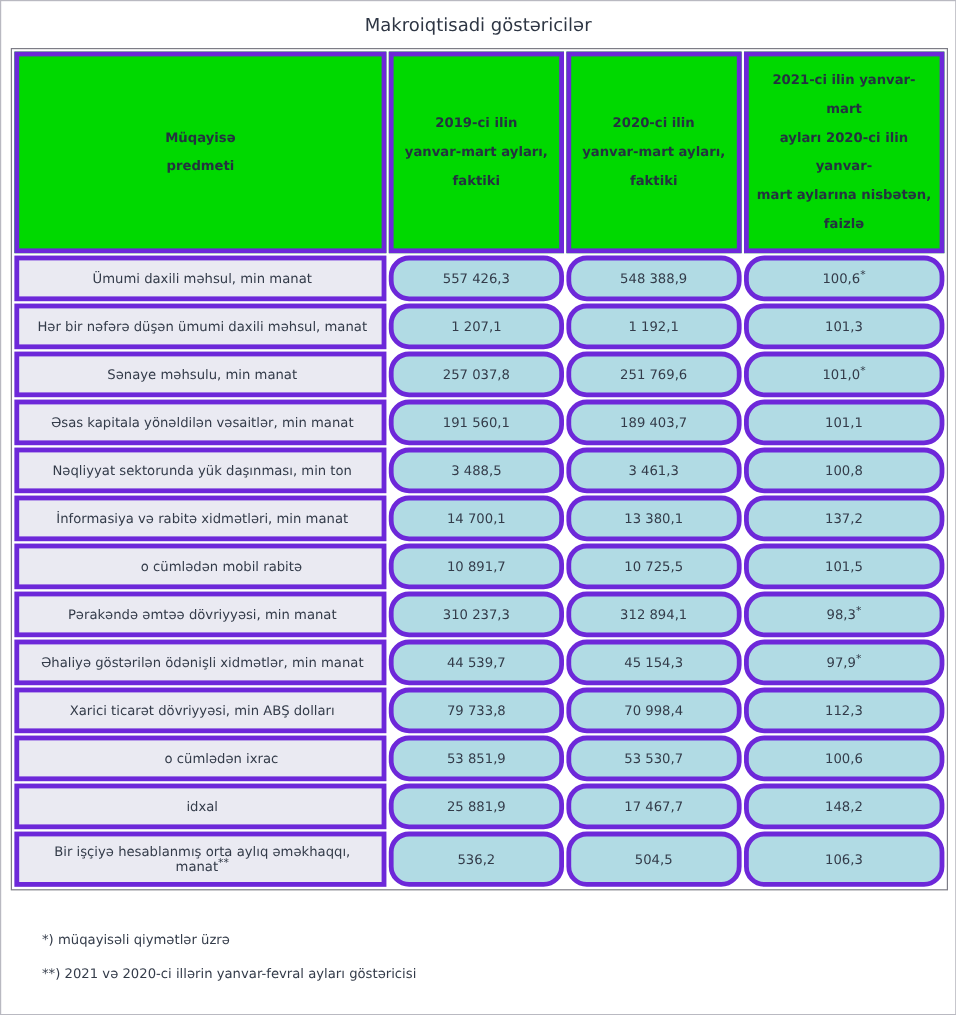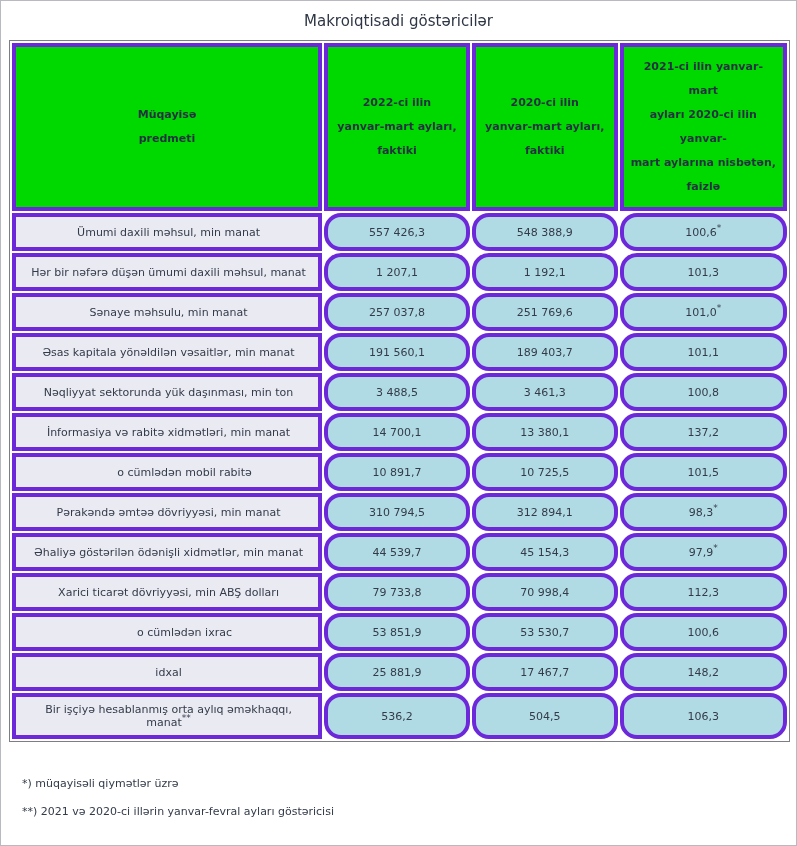--- a/index.html
+++ b/index.html
@@ -61,21 +61,21 @@
     vertical-align: middle;
     height: 38px;
     padding: 4px;
     border-radius: 17px;
   }
   sup.sup {
     font-size: 9px;
     line-height: 0;
   }
   .footnotes {
-    margin: 35px 29px 0 21px;
+    margin: 35px 29px 0 34px;
     font-size: 11px;
     color: #333b49;
   }
   .footnotes .fn { margin: 0 0 15px 0; }
 </style>
 </head>
 <body>
 
 <div class="page">
 
@@ -85,21 +85,21 @@
     <colgroup>
       <col style="width:302px">
       <col style="width:142px">
       <col style="width:142px">
       <col style="width:163px">
     </colgroup>
     <thead>
       <tr>
         <th>Müqayisə
 predmeti</th>
-        <th>2022-ci ilin
+        <th>2019-ci ilin
 yanvar-mart ayları,
 faktiki</th>
         <th>2020-ci ilin
 yanvar-mart ayları,
 faktiki</th>
         <th>2021-ci ilin yanvar-mart
 ayları 2020-ci ilin yanvar-
 mart aylarına nisbətən,
 faizlə</th>
       </tr>
@@ -142,21 +142,21 @@
           <td class="num"><span>137,2</span><sup class="sup"></sup></td>
         </tr>
         <tr>
           <td class="label indent"><span>o cümlədən mobil rabitə</span><sup class="sup"></sup></td>
           <td class="num">10 891,7</td>
           <td class="num">10 725,5</td>
           <td class="num"><span>101,5</span><sup class="sup"></sup></td>
         </tr>
         <tr>
           <td class="label"><span>Pərakəndə əmtəə dövriyyəsi, min manat</span><sup class="sup"></sup></td>
-          <td class="num">310 794,5</td>
+          <td class="num">310 237,3</td>
           <td class="num">312 894,1</td>
           <td class="num"><span>98,3</span><sup class="sup">*</sup></td>
         </tr>
         <tr>
           <td class="label"><span>Əhaliyə göstərilən ödənişli xidmətlər, min manat</span><sup class="sup"></sup></td>
           <td class="num">44 539,7</td>
           <td class="num">45 154,3</td>
           <td class="num"><span>97,9</span><sup class="sup">*</sup></td>
         </tr>
         <tr>

